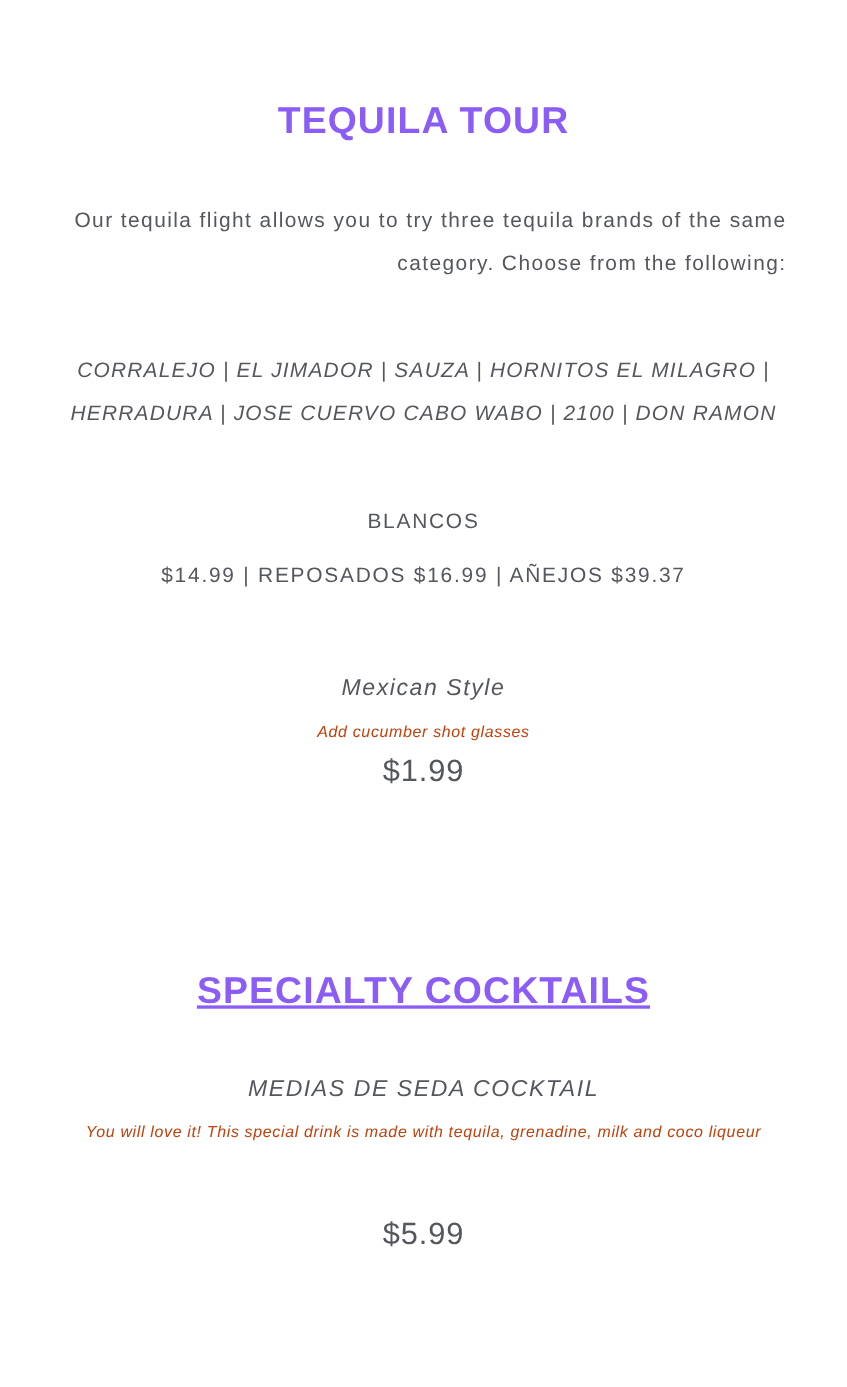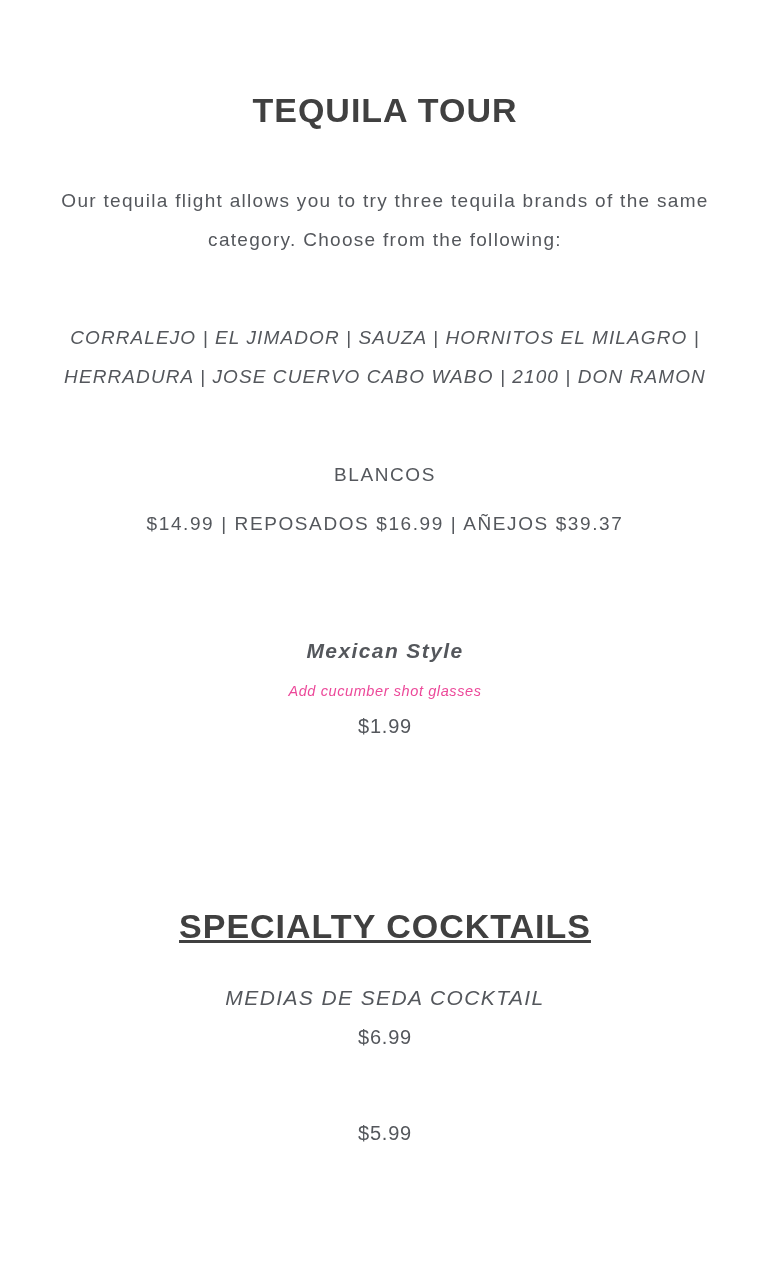--- a/index.html
+++ b/index.html
@@ -14,32 +14,33 @@
   }
   .menu {
     width: 660px;
     margin: 0 auto;
     text-align: center;
   }
   .section-title {
     font-size: 34px;
     font-weight: 700;
     letter-spacing: 1px;
-    color: #404040;
+    color: #8b5cf6;
     line-height: 34px;
   }
   .title-tour { padding-top: 93px; }
   .title-specialty { padding-top: 84px; text-decoration: underline; }
   .intro {
     margin-top: 54px;
     font-size: 19px;
     line-height: 39px;
     letter-spacing: 1.3px;
     color: #54575c;
     font-weight: 400;
+    text-align: right;
   }
   .brands {
     margin-top: 59px;
     font-size: 19px;
     line-height: 39px;
     letter-spacing: 1.1px;
     color: #54575c;
     font-style: italic;
   }
   .pricing {
@@ -50,39 +51,39 @@
   }
   .pricing-line1 { line-height: 39px; text-align: center; }
   .pricing-line2 { line-height: 39px; margin-top: 10px; }
   .addon-name, .item-name {
     font-size: 21px;
     font-style: italic;
     letter-spacing: 1.4px;
     color: #54575c;
     line-height: 30px;
   }
-  .addon-name { margin-top: 93px; font-weight: bold; }
+  .addon-name { margin-top: 68px; }
   .item-desc, .addon-desc {
     margin: 14px auto 0;
     max-width: 640px;
     font-size: 14.5px;
     font-style: italic;
     letter-spacing: 0.6px;
-    color: #ec4899;
+    color: #c2410c;
     line-height: 22px;
   }
   .item-price, .addon-price {
     margin-top: 9px;
-    font-size: 20px;
+    font-size: 28px;
     letter-spacing: 0.8px;
     color: #54575c;
     line-height: 30px;
   }
   .item { margin-top: 66px; }
-  .item-first { margin-top: 40px; }
+  .item-first { margin-top: 57px; }
   .specialty-section { margin-top: 84px; }
 </style>
 </head>
 <body>
 
 <div class="menu">
 
   <section>
     <h1 class="section-title title-tour">TEQUILA TOUR</h1>
 
@@ -100,21 +101,21 @@
       <div class="addon-desc">Add cucumber shot glasses</div>
       <div class="addon-price">$1.99</div>
     </div>
   </section>
 
   <section class="specialty-section">
     <h1 class="section-title title-specialty">SPECIALTY COCKTAILS</h1>
 
     <div class="item item-first">
       <div class="item-name">MEDIAS DE SEDA COCKTAIL</div>
-      <div class="item-price">$6.99</div>
+      <div class="item-desc">You will love it! This special drink is made with tequila, grenadine, milk and coco liqueur</div>
     </div>
 
     <div class="item">
       <div class="item-price">$5.99</div>
     </div>
 
   </section>
 
 </div>
 

